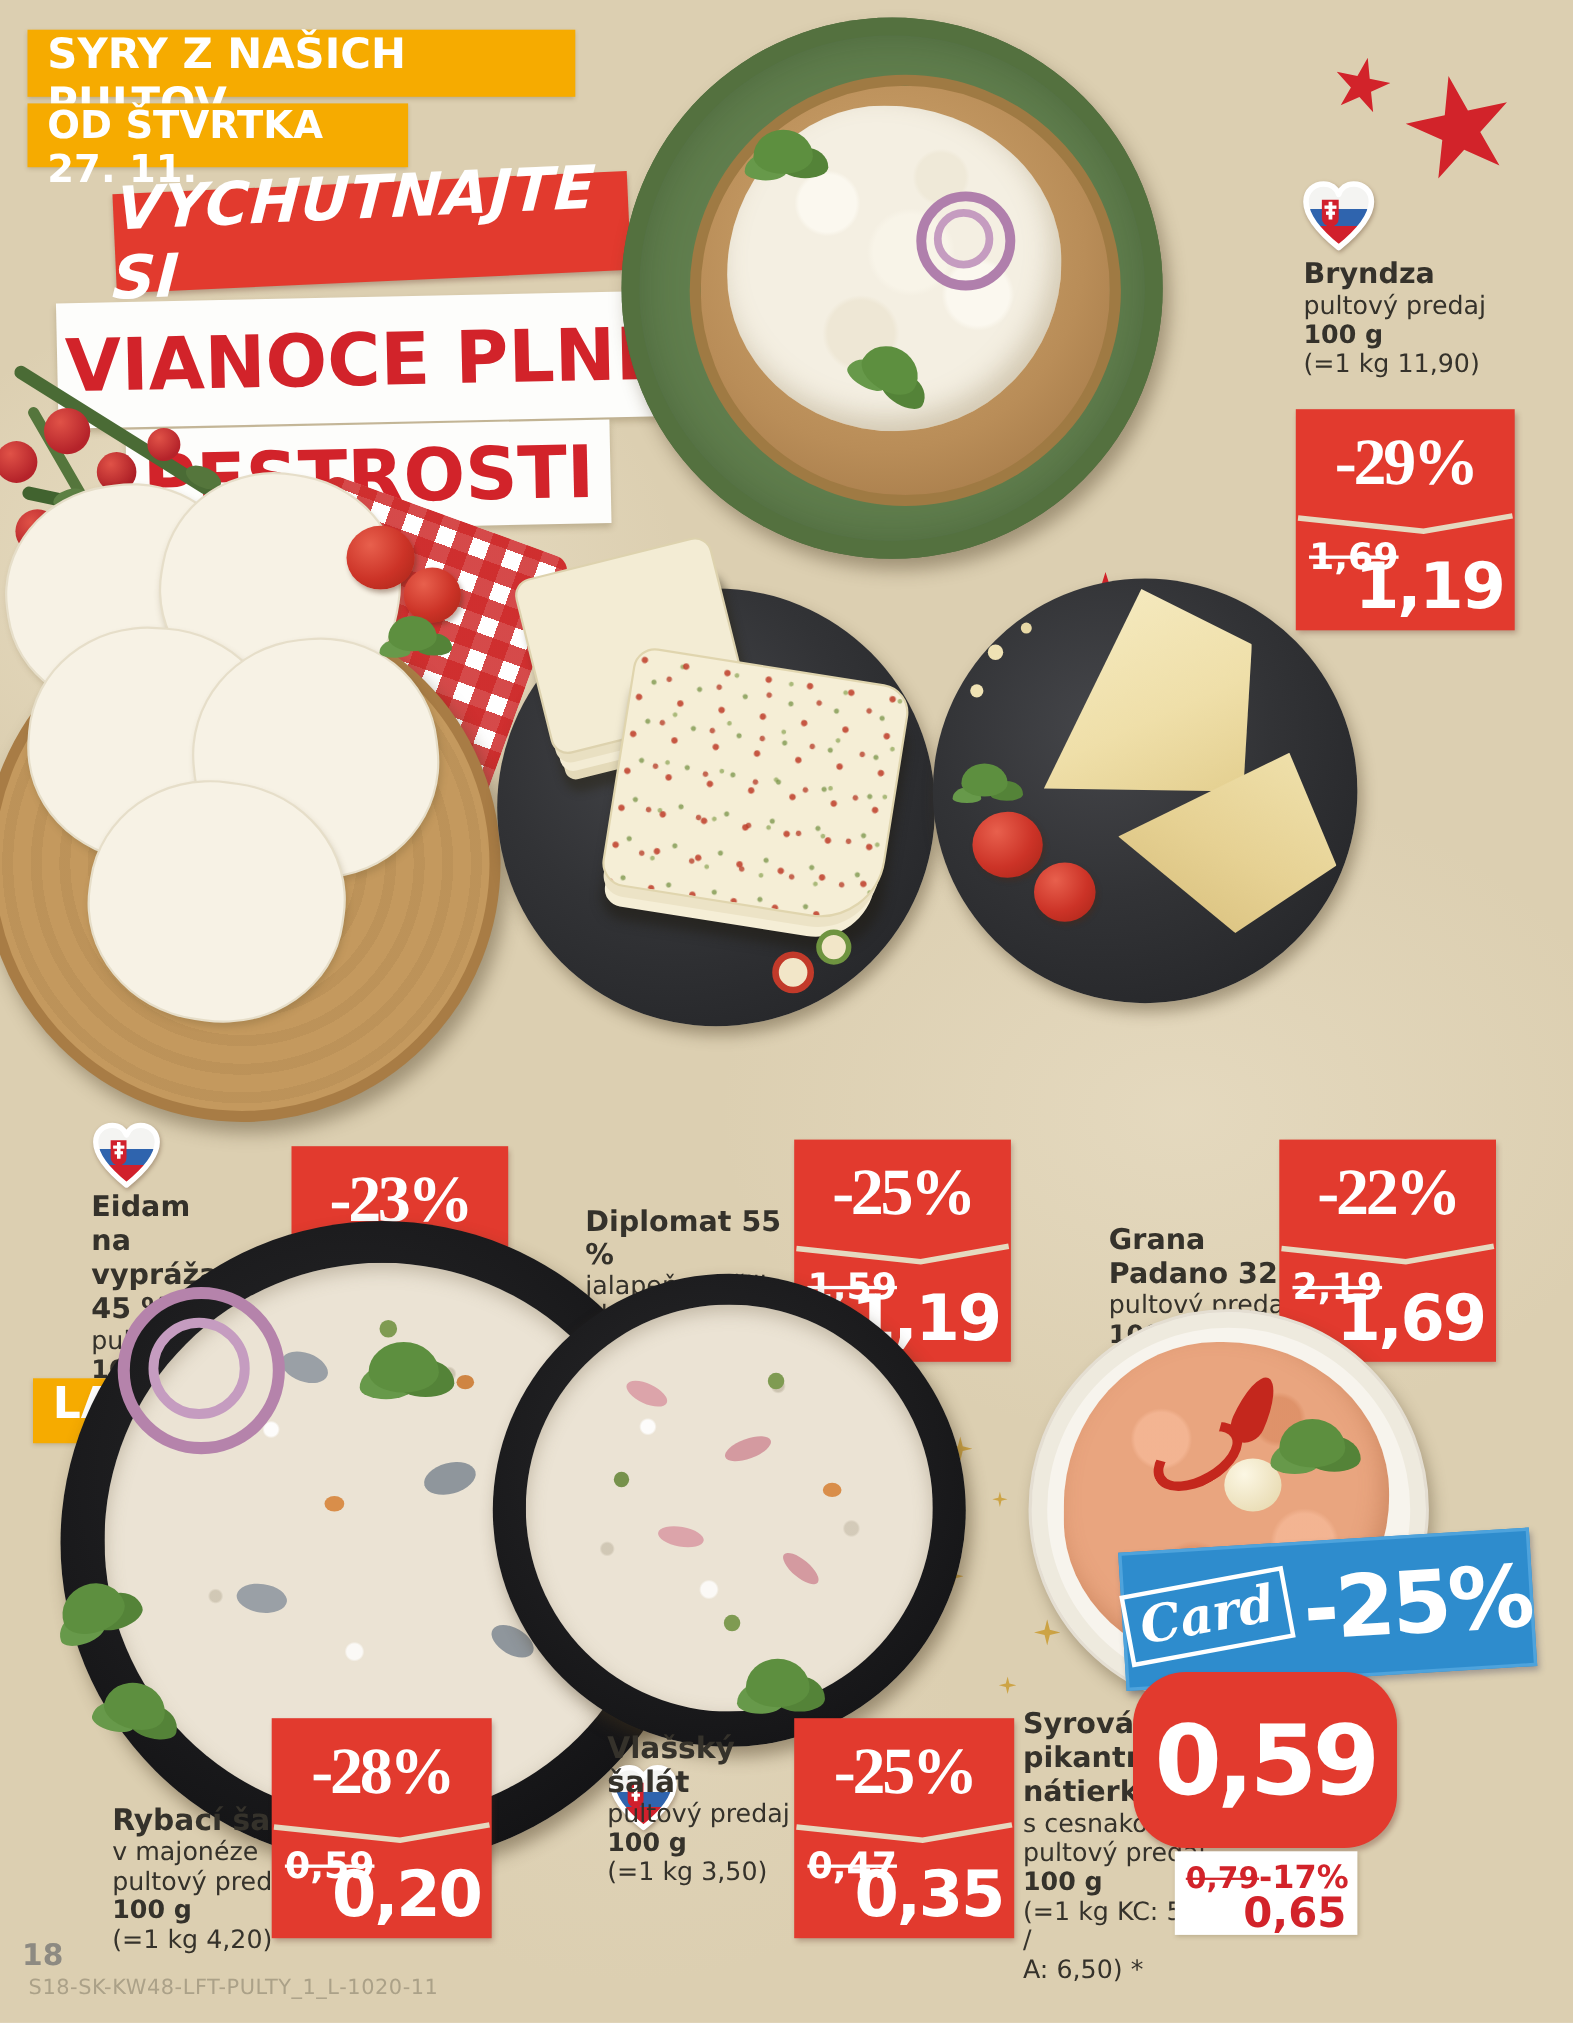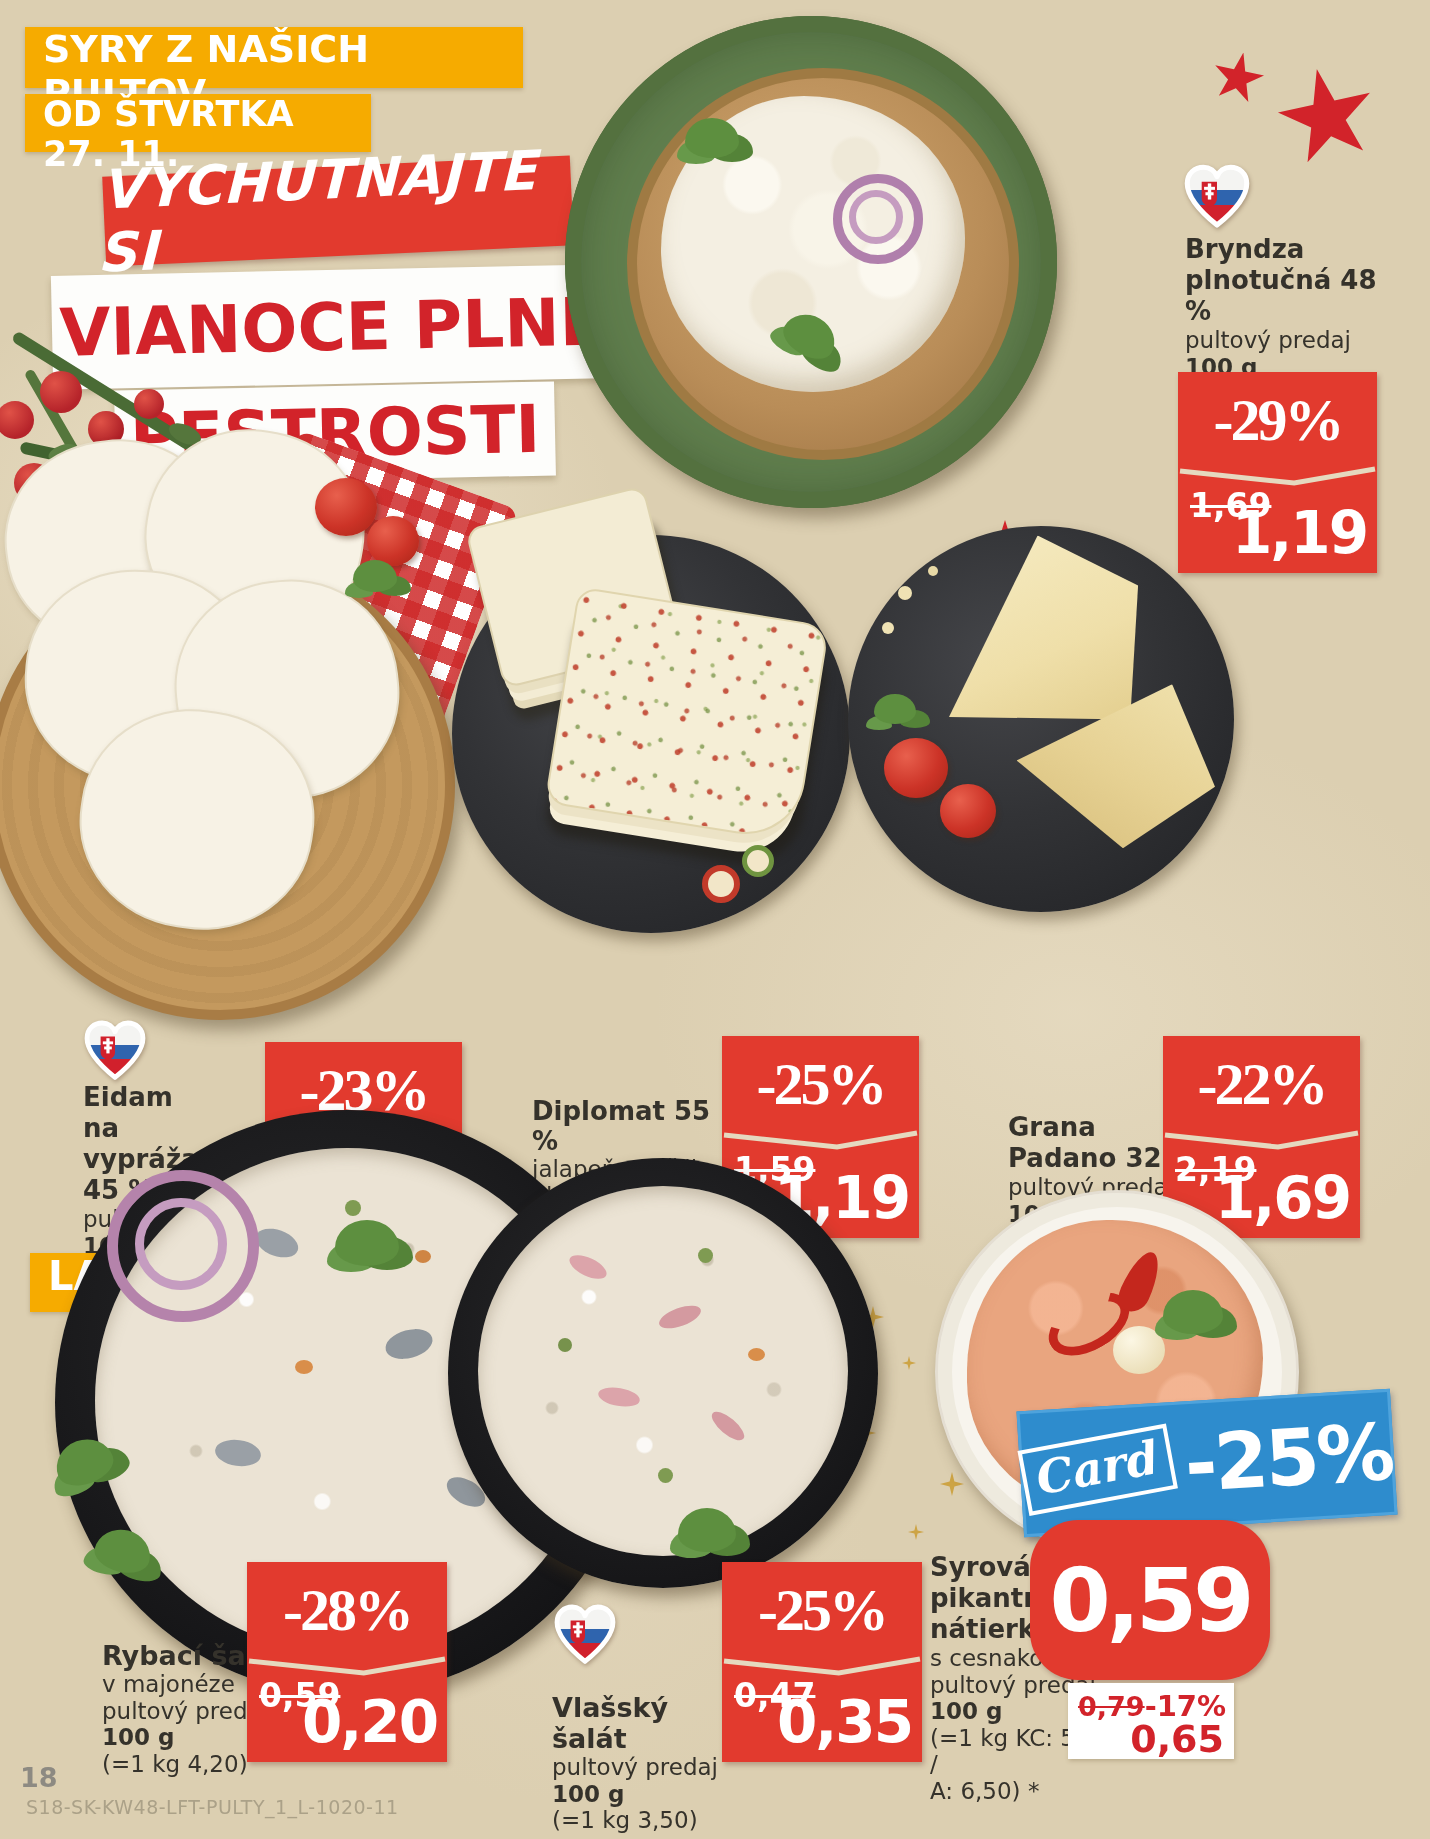--- a/index.html
+++ b/index.html
@@ -198,21 +198,20 @@
     <svg viewBox="0 0 40 38" width="68" height="66">
       <path d="M20 35.5 C7 25 2.5 17.5 2.5 11 C2.5 5 7 1.5 12 1.5 C15.8 1.5 18.8 3.8 20 7 C21.2 3.8 24.2 1.5 28 1.5 C33 1.5 37.5 5 37.5 11 C37.5 17.5 33 25 20 35.5 Z" fill="url(#skflag)" stroke="#ffffff" stroke-width="3" stroke-linejoin="round"></path>
       <path d="M11 10 h9 v10 q0 3.5 -4.5 4.8 Q11 23 11 20 Z" fill="#d1202c"></path>
       <rect x="14.6" y="11" width="2" height="9.5" fill="#fff"></rect>
         <rect x="12.4" y="13" width="6.4" height="1.8" fill="#fff"></rect>
         <rect x="13.2" y="16.2" width="4.8" height="1.8" fill="#fff"></rect>
     </svg>
   </div>
   <div class="pinfo" style="left:1185px;top:234px;width:210px;">
     <div class="pname">Bryndza</div>
-    <div class="pname">plnotučná 48 %</div>
     <div class="pline">pultový predaj</div>
     <div class="pline bold">100 g</div>
     <div class="pline">(=1 kg 11,90)</div>
   </div>
   <div class="tag" style="left:1178px;top:372px;width:199px;height:201px;">
     <div class="tag-pct">-29%</div>
     <svg class="tag-notch" viewBox="0 0 197 20" preserveAspectRatio="none">
         <polyline points="2,5 115,17 195,3" fill="none" stroke="#e5d9bf" stroke-width="5"></polyline>
       </svg>
     <div class="tag-old">1,69</div>
@@ -363,21 +362,21 @@
 
   <div class="heart" style="left:553px;top:1604px;width:64px;height:62px;">
     <svg viewBox="0 0 40 38" width="64" height="62">
       <path d="M20 35.5 C7 25 2.5 17.5 2.5 11 C2.5 5 7 1.5 12 1.5 C15.8 1.5 18.8 3.8 20 7 C21.2 3.8 24.2 1.5 28 1.5 C33 1.5 37.5 5 37.5 11 C37.5 17.5 33 25 20 35.5 Z" fill="url(#skflag)" stroke="#ffffff" stroke-width="3" stroke-linejoin="round"></path>
       <path d="M11 10 h9 v10 q0 3.5 -4.5 4.8 Q11 23 11 20 Z" fill="#d1202c"></path>
       <rect x="14.6" y="11" width="2" height="9.5" fill="#fff"></rect>
         <rect x="12.4" y="13" width="6.4" height="1.8" fill="#fff"></rect>
         <rect x="13.2" y="16.2" width="4.8" height="1.8" fill="#fff"></rect>
     </svg>
   </div>
-  <div class="pinfo" style="left:552px;top:1692px;width:200px;">
+  <div class="pinfo" style="left:552px;top:1574px;width:200px;">
     <div class="pname" style="font-size:27px;">Vlašský šalát</div>
     <div class="pline">pultový predaj</div>
     <div class="pline bold">100 g</div>
     <div class="pline">(=1 kg 3,50)</div>
   </div>
   <div class="tag" style="left:722px;top:1562px;width:200px;height:200px;">
     <div class="tag-pct">-25%</div>
     <svg class="tag-notch" viewBox="0 0 197 20" preserveAspectRatio="none">
         <polyline points="2,5 115,17 195,3" fill="none" stroke="#e5d9bf" stroke-width="5"></polyline>
       </svg>

